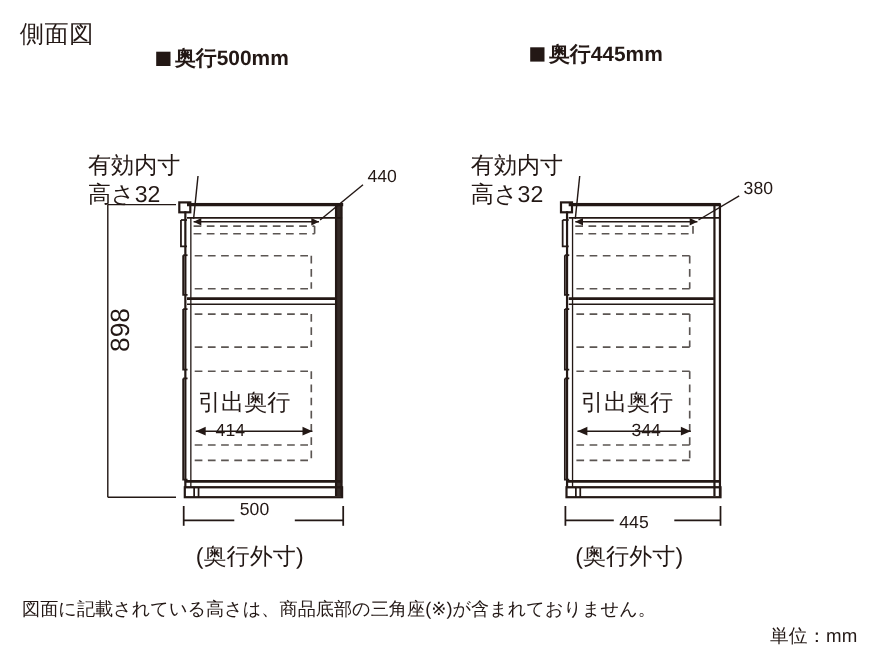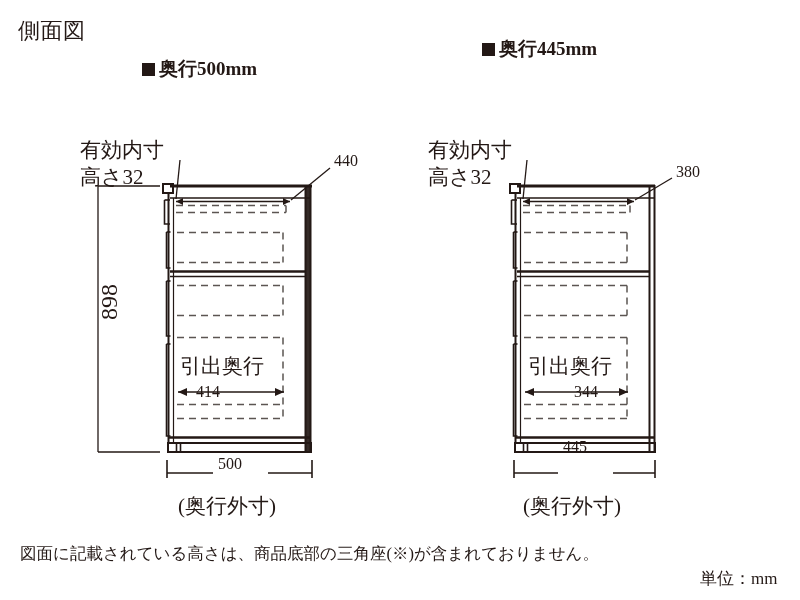--- a/index.html
+++ b/index.html
@@ -12,21 +12,20 @@
     height: 600px;
     overflow: hidden;
     font-family: "Liberation Sans", "DejaVu Sans", sans-serif;
     color: #231815;
     position: relative;
   }
   #root {
     position: relative;
     width: 800px;
     height: 476px;
-    font-family: Liberation Serif, serif;
   }
   .abs { position: absolute; }
 
   
   .title {
     left: 18px; top: 16px;
     font-size: 22px;
     letter-spacing: 0.5px;
     color: #231815;
     white-space: nowrap;
@@ -92,21 +91,21 @@
 
   svg.ovl { position: absolute; left:0; top:0; width:800px; height:600px; overflow: visible; }
 </style>
 </head>
 <body>
 
 <div id="root">
 
   <div class="abs title">側面図</div>
 
-  <div class="abs sec-head" style="left:142px; top:56px;">
+  <div class="abs sec-head" style="left:142px; top:40px;">
     <span class="sq"></span><span>奥行500mm</span>
   </div>
   <div class="abs sec-head" style="left:482px; top:36px;">
     <span class="sq"></span><span>奥行445mm</span>
   </div>
 
   <div class="abs inner-label" style="left:80px; top:97px;">
     <div>有効内寸</div>
     <div>高さ32</div>
   </div>
@@ -124,21 +123,21 @@
   <div class="abs inner-label" style="left:428px; top:97px;">
     <div>有効内寸</div>
     <div>高さ32</div>
   </div>
 
   <div class="abs dim-num" style="left:676px; top:163px;">380</div>
 
   <div class="abs drawer-cap" style="left:528px; top:352px;">引出奥行</div>
   <div class="abs dim-num" style="left:542px; top:383px;margin-left:32px;">344</div>
 
-  <div class="abs dim-num" style="left:563px; top:438px;">445</div>
+  <div class="abs dim-num" style="left:563px; top:467px;">445</div>
   <div class="abs outer-cap" style="left:523px; top:492px;">(奥行外寸)</div>
 
   <div class="abs note" style="left:20px; top:542px;">図面に記載されている高さは、商品底部の三角座(※)が含まれておりません。</div>
   <div class="abs unit" style="left:700px; top:567px;">単位：mm</div>
 
   <svg class="ovl" xmlns="http://www.w3.org/2000/svg" viewBox="0 0 800 600">
 
     <g stroke="#231815" fill="none" stroke-linecap="butt">
 
       <g>

